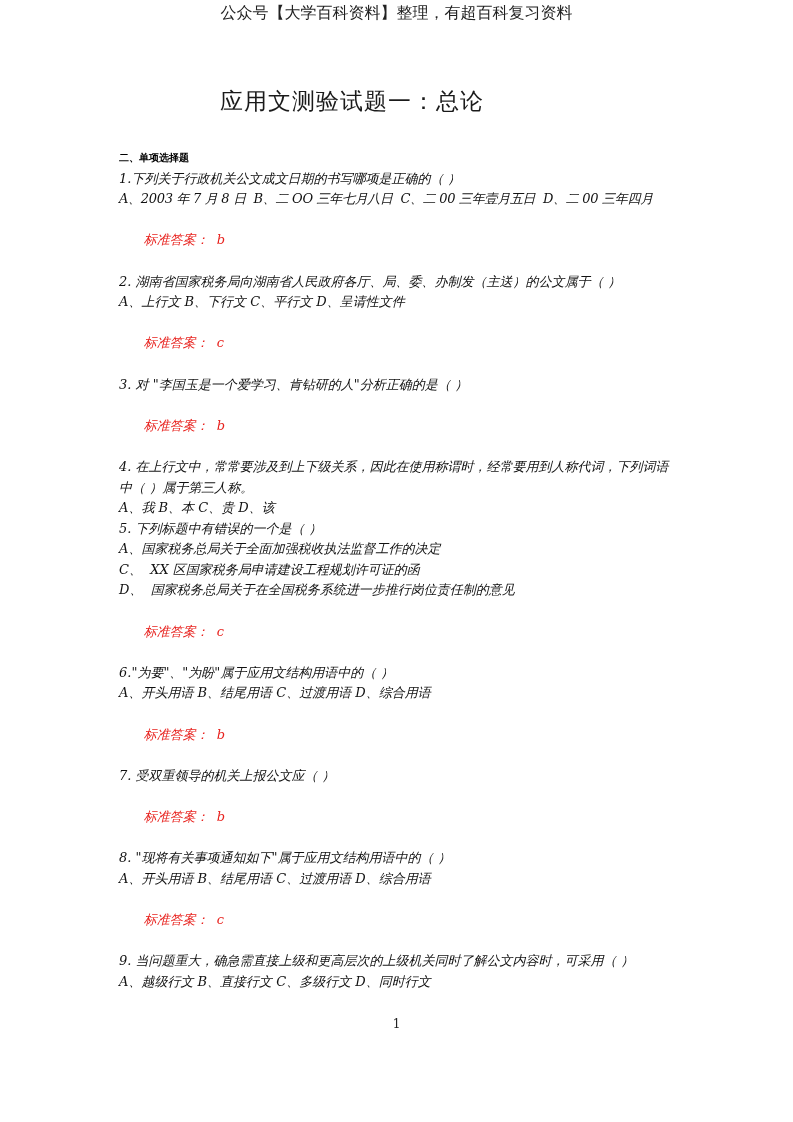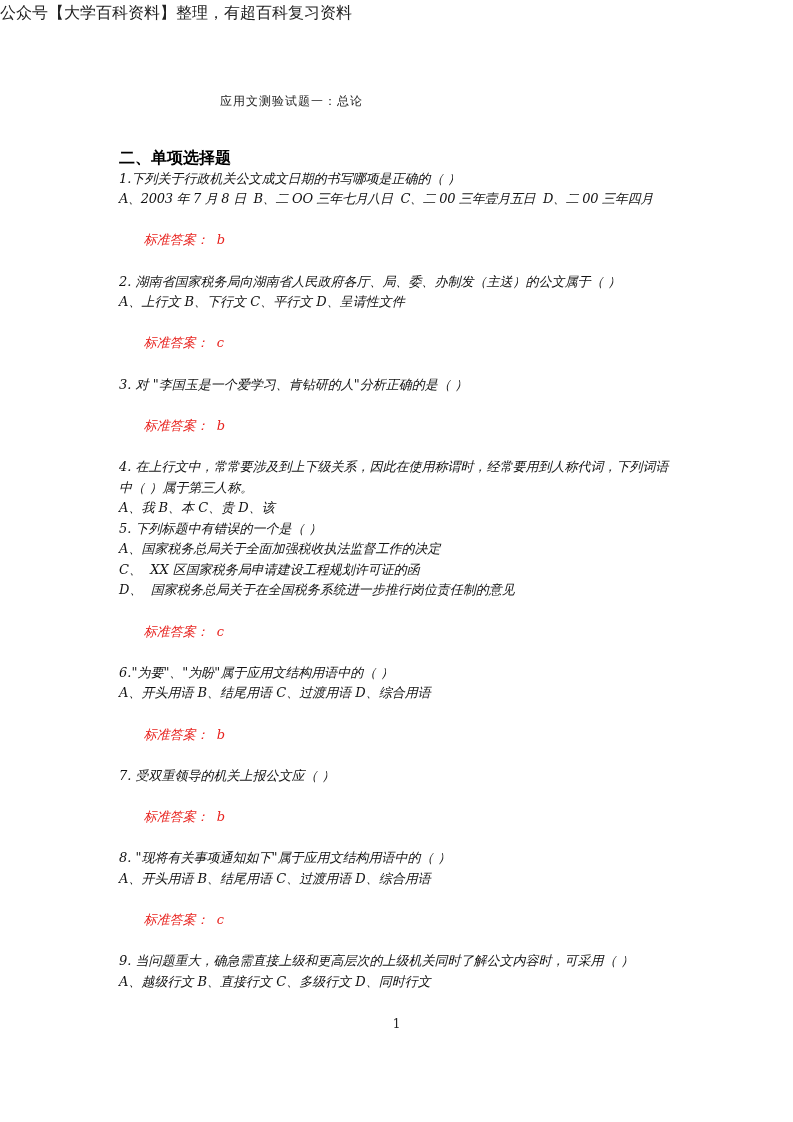--- a/index.html
+++ b/index.html
@@ -13,48 +13,48 @@
     position: relative;
     overflow: hidden;
     font-family: "DejaVu Serif", "Liberation Serif", serif;
     color: #111111;
   }
   .watermark {
     position: absolute;
     top: 2px;
     left: 0;
     width: 793px;
-    text-align: left;
+    text-align: center;
     font-size: 16px;
     line-height: 22px;
     color: #222222;
     font-family: "DejaVu Sans", "Liberation Sans", sans-serif;
   }
   .title {
     position: absolute;
     top: 88px;
     left: 220px;
-    font-size: 12px;
+    font-size: 23px;
     line-height: 26px;
     color: #1a1a1a;
     font-family: "DejaVu Sans", "Liberation Sans", sans-serif;
     letter-spacing: 1px;
   }
   .content {
     position: absolute;
     top: 148px;
     left: 119px;
     width: 560px;
     font-size: 13px;
     line-height: 20.6px;
   }
   .section-heading {
     font-weight: bold;
     font-family: "DejaVu Sans", "Liberation Sans", sans-serif;
-    font-size: 16px;
+    font-size: 10px;
     line-height: 20.6px;
     color: #000;
   }
   .line {
     white-space: pre-wrap;
     word-break: break-all;
     color: #111;
     font-style: italic;
   }
   .answer {

